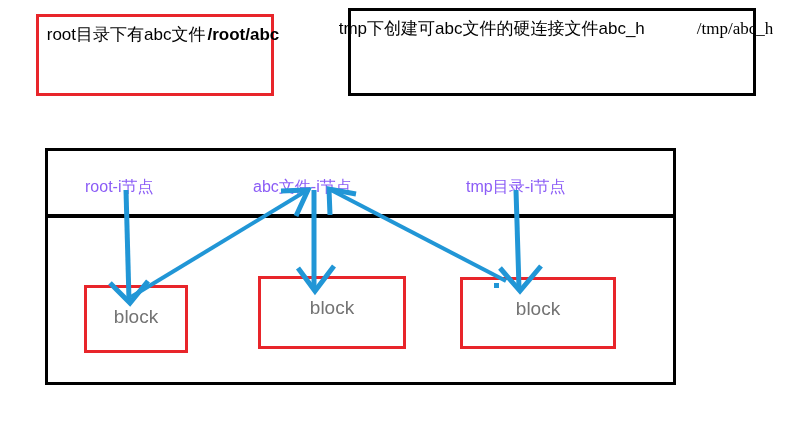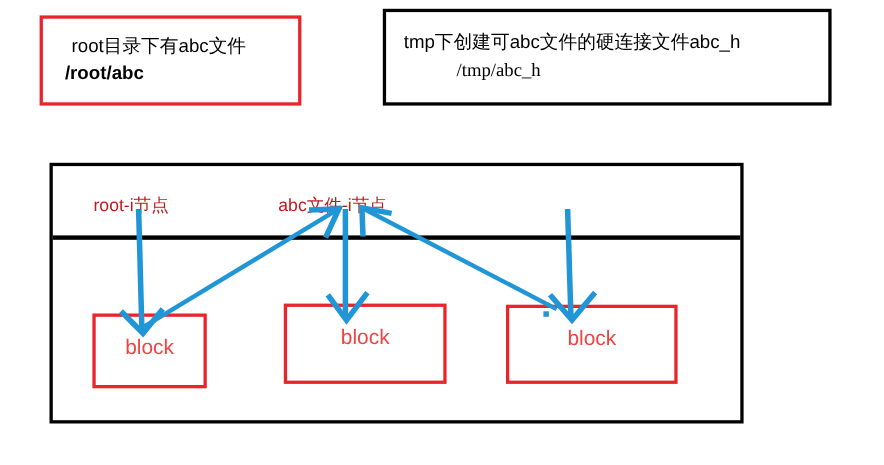--- a/index.html
+++ b/index.html
@@ -21,21 +21,21 @@
     width: 804px;
     height: 423px;
   }
 
   
   .caption-box {
     position: absolute;
     box-sizing: border-box;
     background: #ffffff;
     display: flex;
-    flex-direction: column;
+    flex-direction: row;
     justify-content: center;
   }
   .caption-box .line {
     color: #000000;
     white-space: nowrap;
     line-height: 1.45;
   }
 
   #caption-root {
     left: 36px;
@@ -76,35 +76,35 @@
     position: absolute;
     left: 0;
     top: 0;
     width: 100%;
     height: 67px;
     box-sizing: border-box;
     border-bottom: 4px solid #000000;
   }
   .inode-label {
     position: absolute;
-    color: #b91c1c;
+    color: #8b5cf6;
     font-size: 16px;
     white-space: nowrap;
   }
   #inode-root  { left: 37px;  top: 26px; }
   #inode-abc   { left: 205px; top: 26px; }
   #inode-tmp   { left: 418px; top: 26px; }
 
   
   .block-box {
     position: absolute;
     box-sizing: border-box;
     border: 3px solid #E8252A;
     background: transparent;
-    color: #ef4444;
+    color: #737373;
     font-size: 19px;
     display: flex;
     align-items: flex-start;
     justify-content: center;
     padding-top: 18px;
   }
   #block-1 { left: 84px;  top: 285px; width: 104px; height: 68px; }
   #block-2 { left: 258px; top: 276px; width: 148px; height: 73px; }
   #block-3 { left: 460px; top: 277px; width: 156px; height: 72px; }
 
@@ -130,20 +130,21 @@
   <div id="caption-tmp" class="caption-box">
     <div class="line l1">tmp下创建可abc文件的硬连接文件abc_h</div>
     <div class="line l2">/tmp/abc_h</div>
   </div>
 
   <div id="fs-container">
 
     <div id="inode-row">
       <div id="inode-root" class="inode-label">root-i节点</div>
       <div id="inode-abc" class="inode-label">abc文件-i节点</div>
+      <div id="inode-tmp" class="inode-label">tmp目录-i节点</div>
     </div>
 
   </div>
 
   <div id="block-1" class="block-box">block</div>
   <div id="block-2" class="block-box">block</div>
   <div id="block-3" class="block-box">block</div>
 
   <svg id="arrows" viewBox="0 0 804 423">
 

